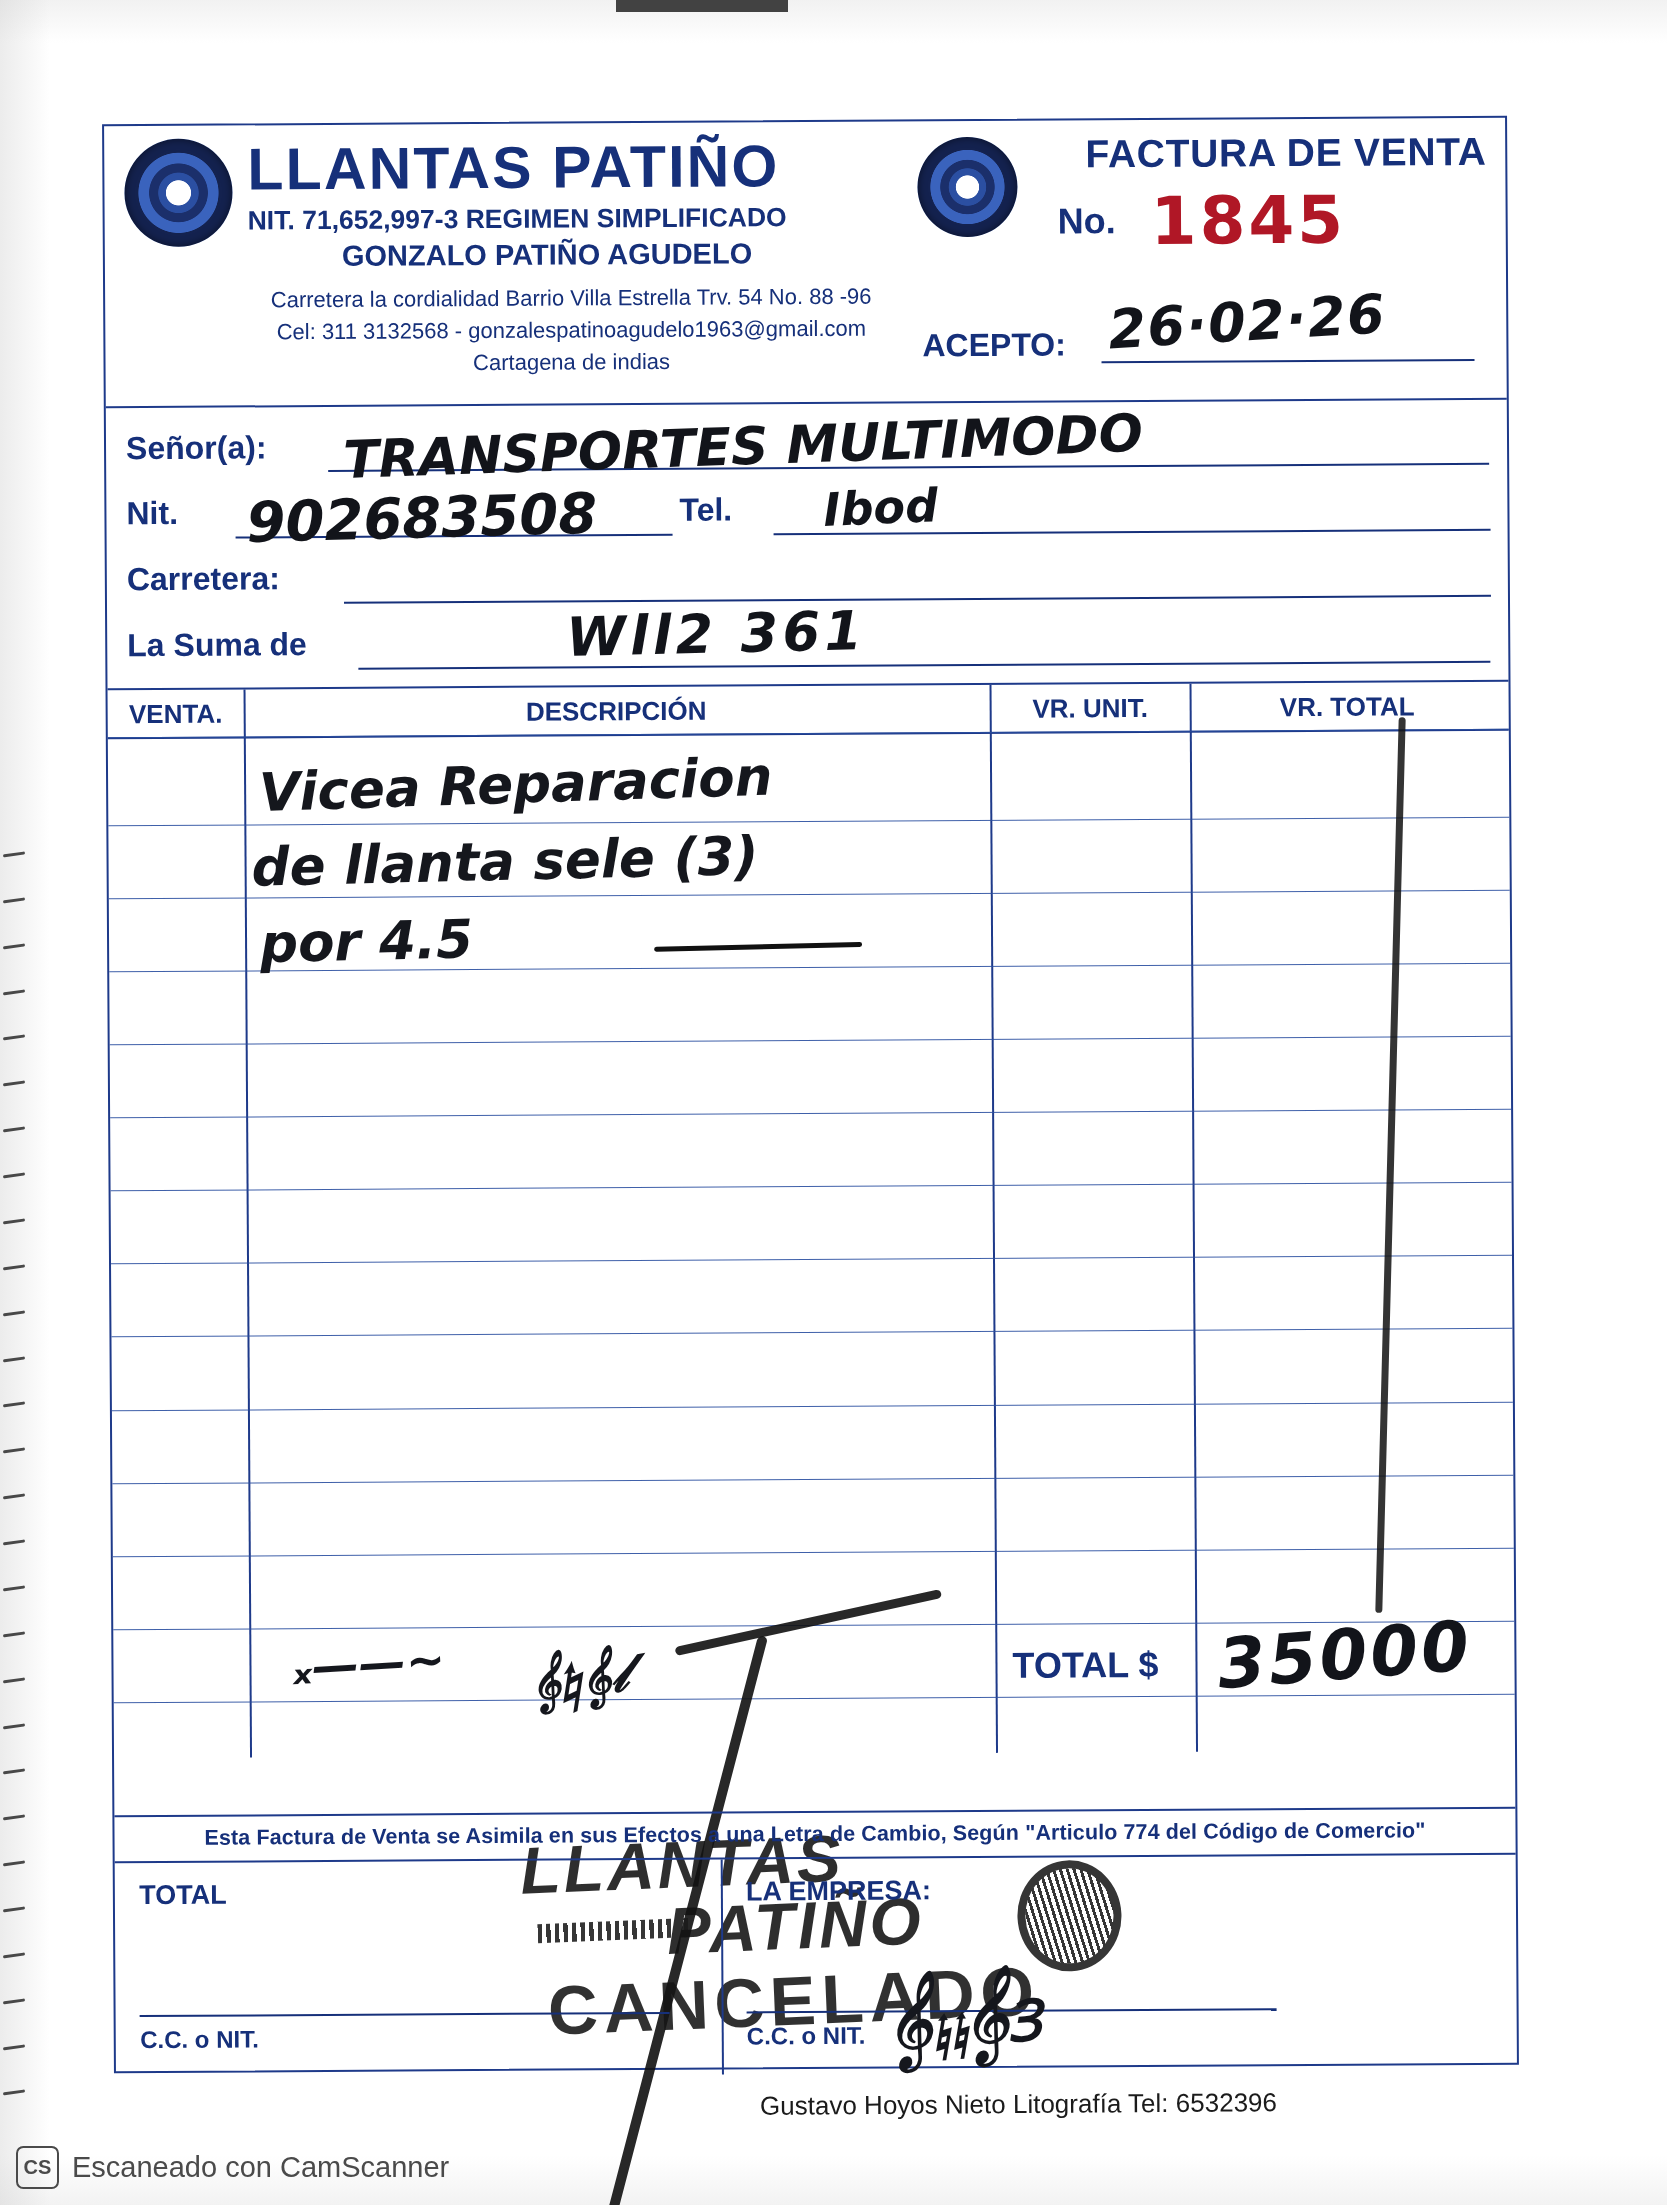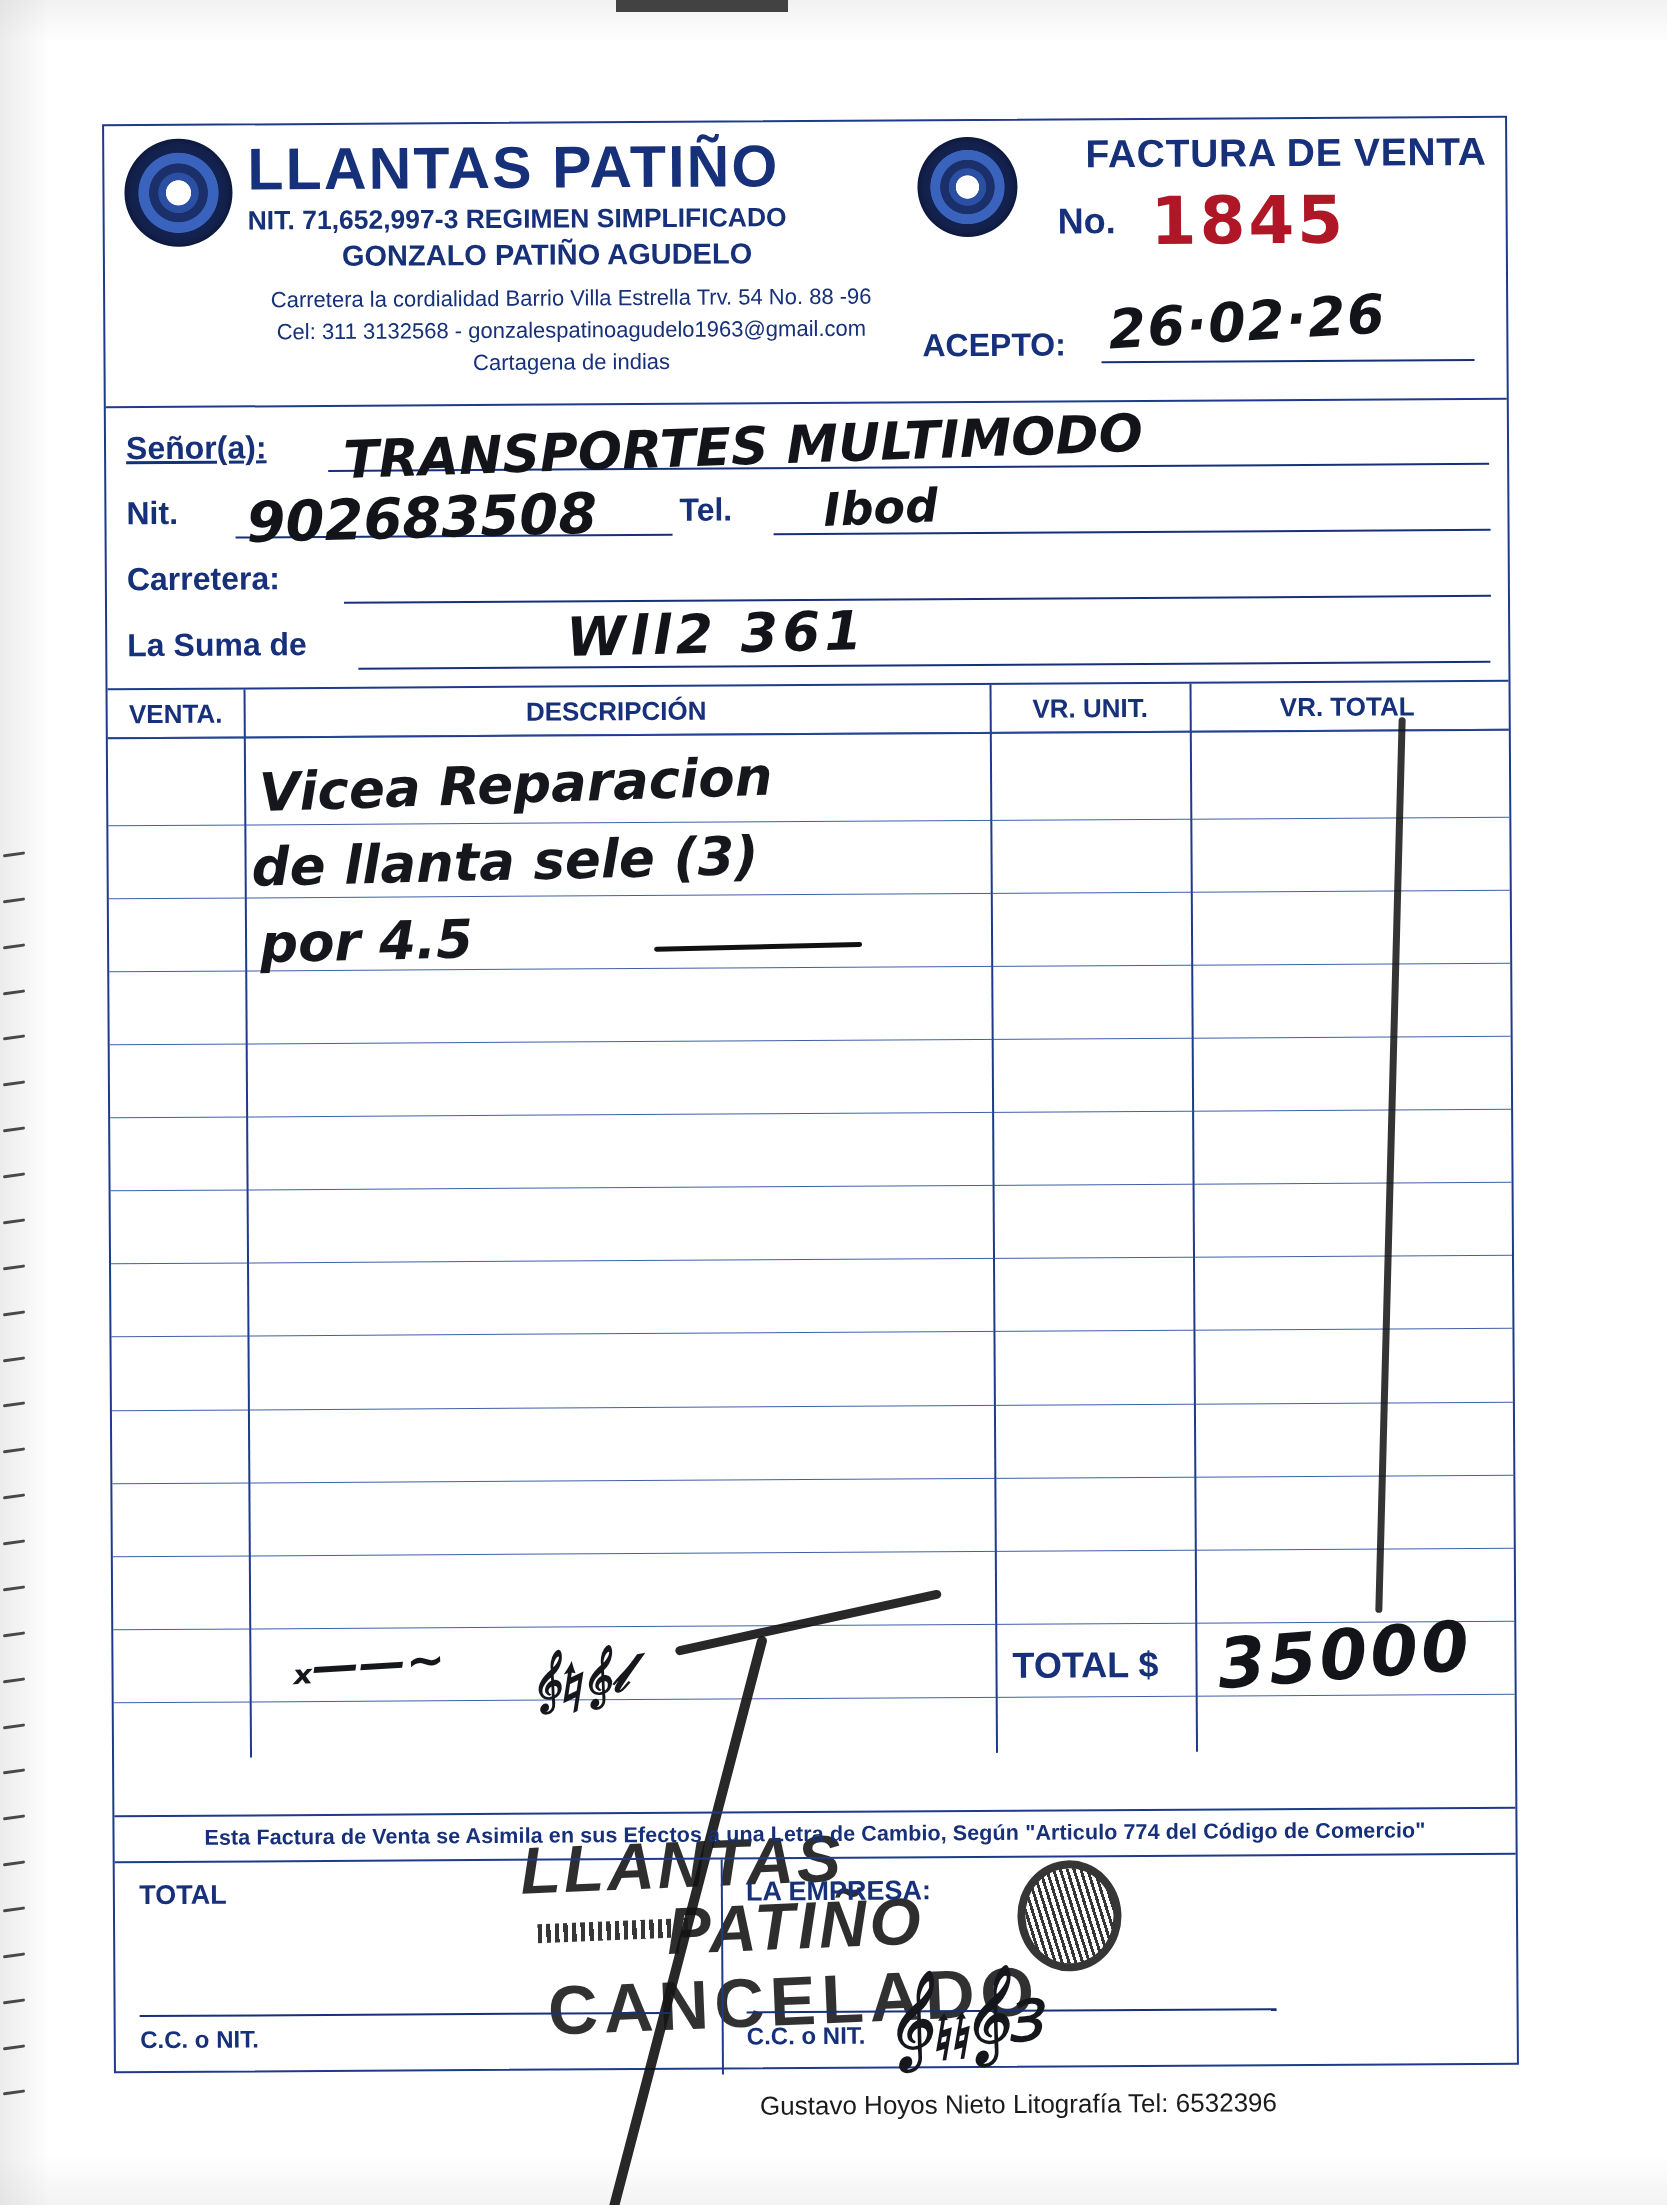--- a/index.html
+++ b/index.html
@@ -164,21 +164,21 @@
     font-size: 54px;
     letter-spacing: 1.4px;
     transform: rotate(-3deg);
   }
 
   
   .cust { position: relative; height: 280px; border-bottom: 2.2px solid #1e3a8a; }
   .lbl { position: absolute; font-size: 32px; font-weight: 700; color: #16307a; }
   .uline { position: absolute; height: 2.2px; background: #16307a; }
 
-  .cust .l1 { left: 20px; top: 21.5px; text-decoration: underline; }
+  .cust .l1 { left: 20px; top: 21.5px; }
   .cust .l2 { left: 20px; top: 87px; }
   .cust .l3 { left: 20px; top: 153px; }
   .cust .l4 { left: 20px; top: 219px; }
 
   .cust .u1 { left: 222px; top: 63px; width: 1161px; }
   .cust .u2 { left: 129px; top: 129px; width: 437px; }
   .cust .u2b { left: 667px; top: 129px; width: 717px; }
   .cust .u3 { left: 237px; top: 195px; width: 1147px; }
   .cust .u4 { left: 251px; top: 261px; width: 1132px; }
   .tel-lbl { left: 573px; top: 87px; }
@@ -500,14 +500,18 @@
       <div class="cc" style="left:631px; top:163px;">C.C. o NIT.</div>
 
       <div class="sig" style="left:774px; top:108px; font-size:57px; transform:rotate(-4deg);">𝄞𝄮𝄮𝄞𝈆</div>
     </div>
   </div>
 
   <div class="vsquiggle"></div>
 
   <div class="litho">Gustavo Hoyos Nieto Litografía  Tel: 6532396</div>
 
+  <div class="cs">
+    <div class="box">CS</div>
+    <div class="txt">Escaneado con CamScanner</div>
+  </div>
 </div>
 
 
 </body></html>

